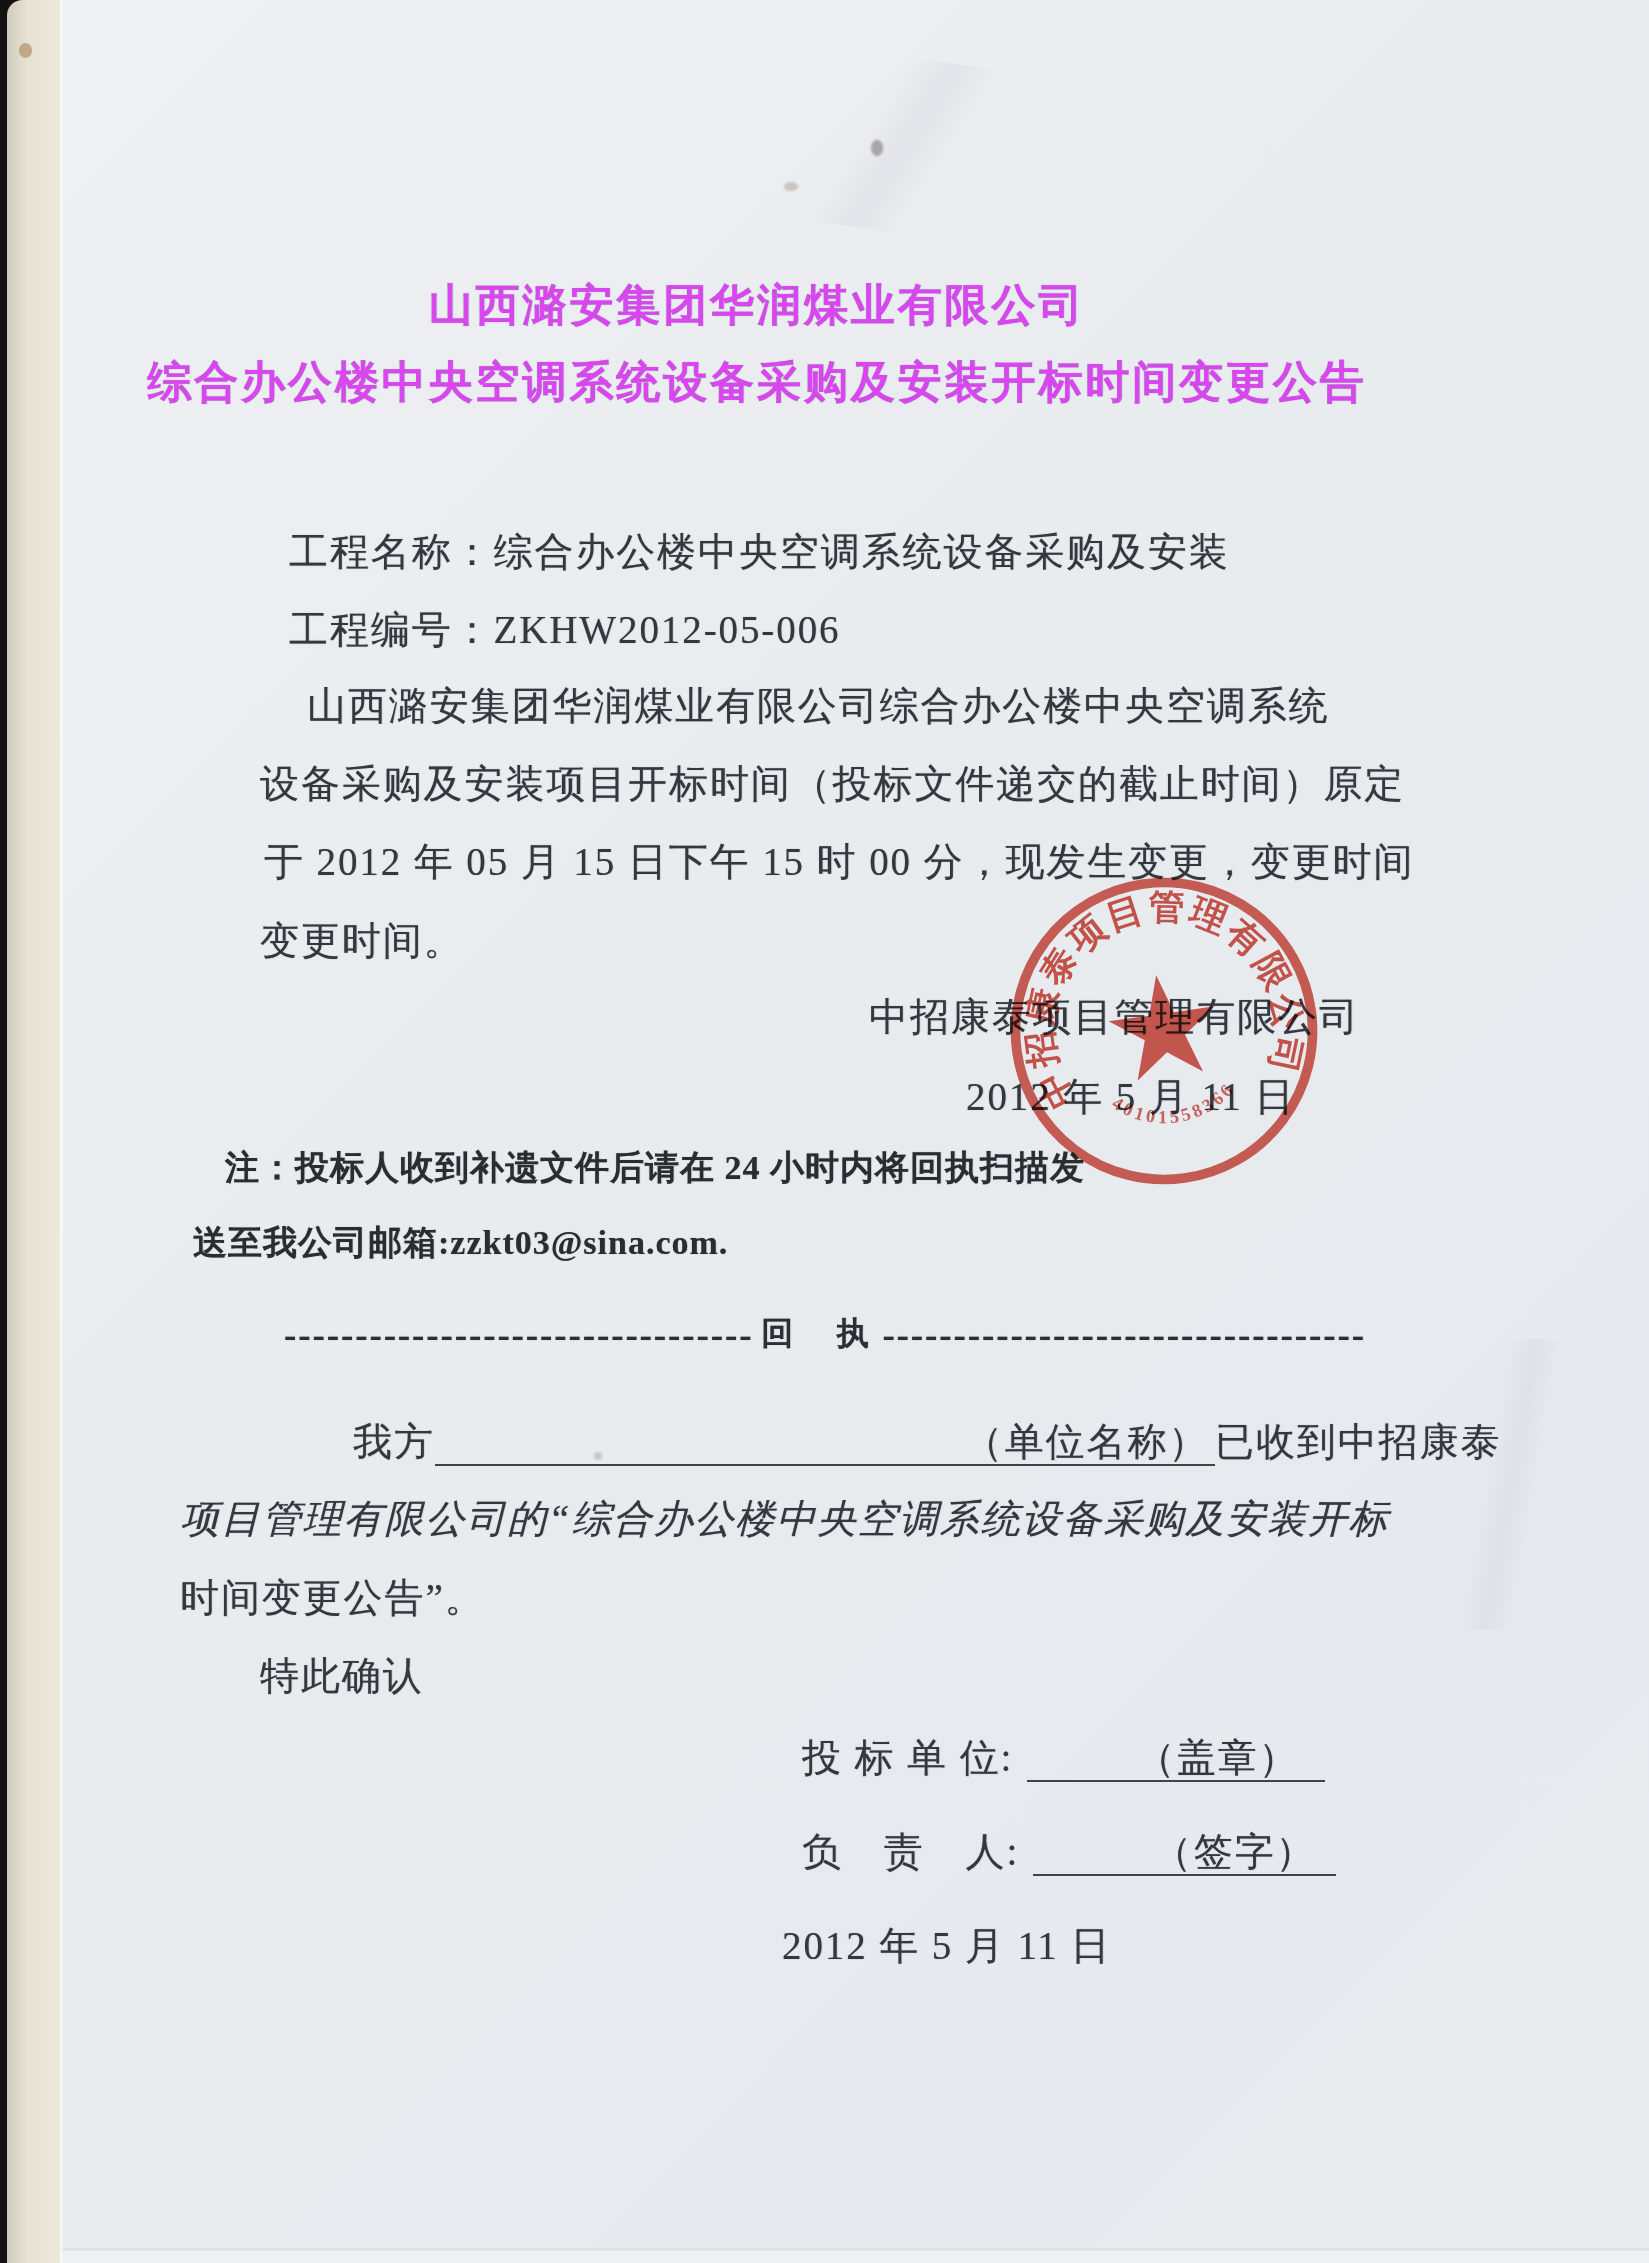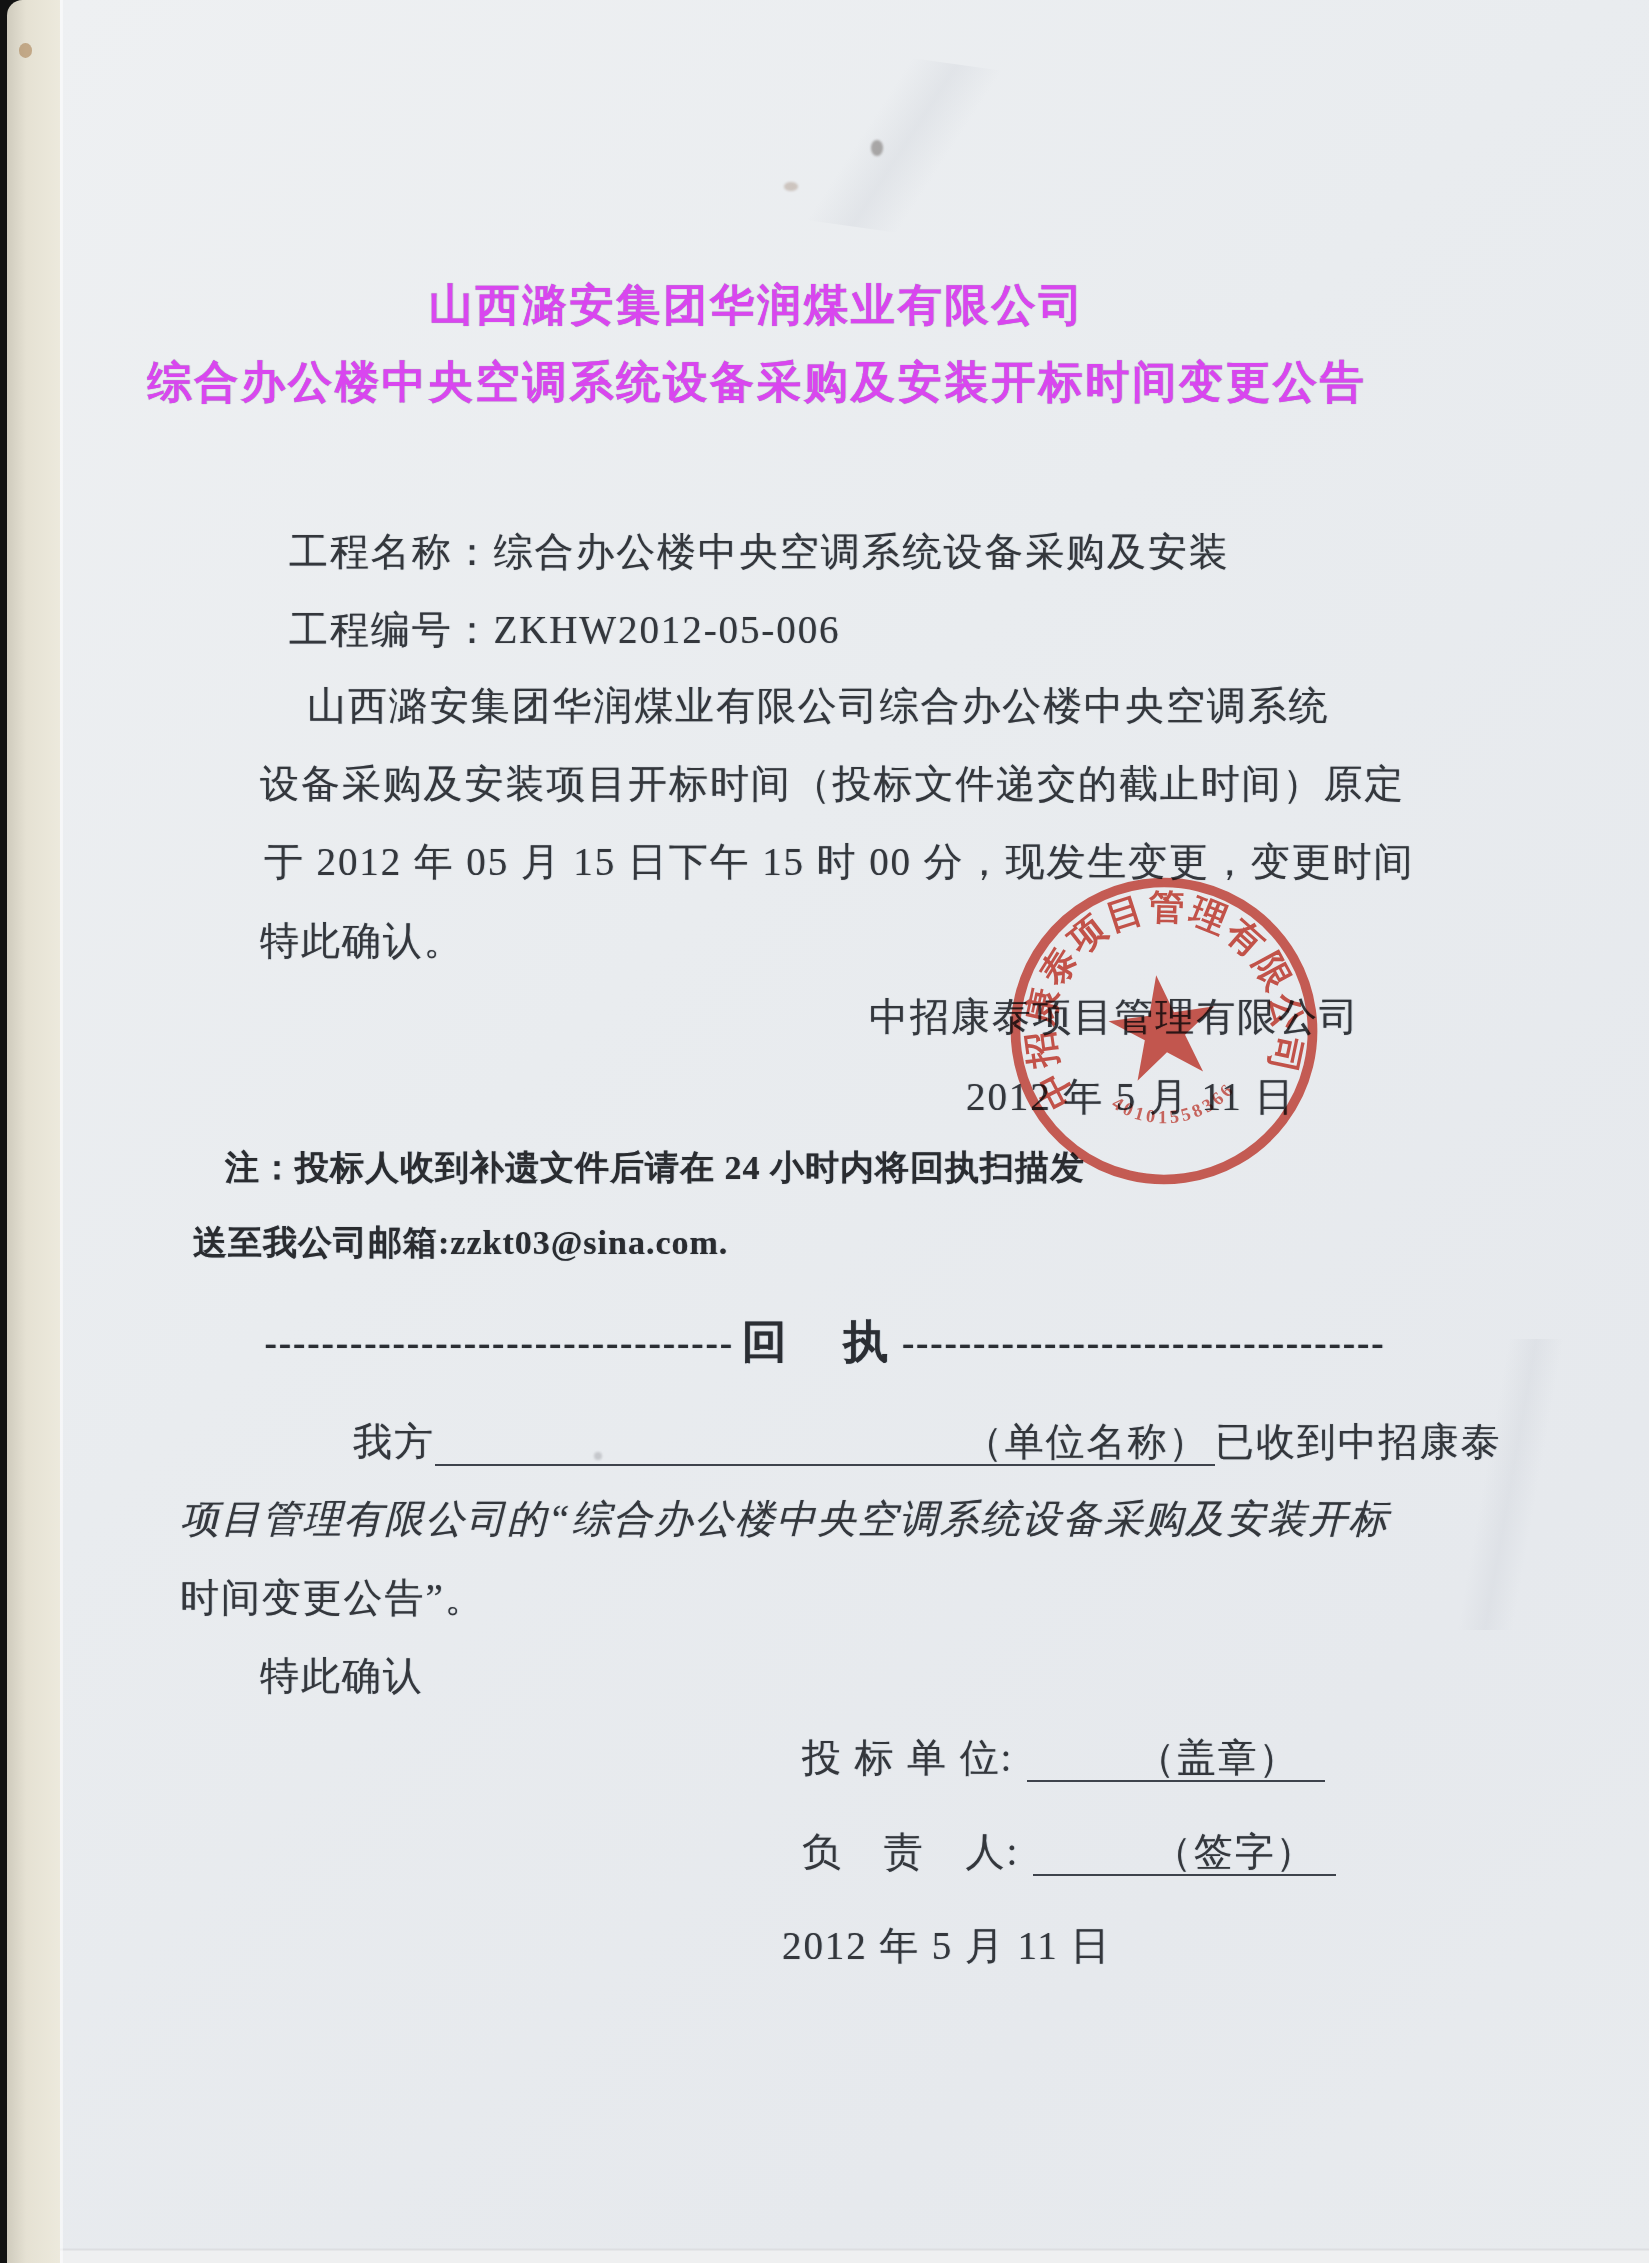--- a/index.html
+++ b/index.html
@@ -44,21 +44,21 @@
     left:0; width:1514px; text-align:center;
     font-family:"Liberation Sans", sans-serif;
     font-weight:bold; font-size:44px; letter-spacing:2.9px; color:#d946ef;
   }
   .bold-note { font-weight:bold; font-size:34px; color:#2a2c30; letter-spacing:1px; }
   .divider-row {
     left:199px; top:1312px; width:1252px; display:flex;
     align-items:center; justify-content:center; font-weight:bold; color:#2b2e33;
   }
   .dash-run { font-size:37px; letter-spacing:1.9px; }
-  .divider-label { font-size:45px; margin:0 7.8px; letter-spacing:5.8px; }
+  .divider-label { font-size:32px; margin:0 7.8px; letter-spacing:5.8px; }
   .blank-fill {
     display:inline-block; border-bottom:2.9px solid #3e434c; line-height:1.1;text-align:center;
   }
   .seal-svg text { font-family:"Liberation Serif", serif; font-weight:bold; }
   .stamp {
     position:absolute; left:999px; top:866px; width:330px; height:330px;
     mix-blend-mode:multiply; opacity:.93; pointer-events:none;
   }
 </style>
 </head>
@@ -78,21 +78,21 @@
 
 <div class="ln title" style="top:276px;">山西潞安集团华润煤业有限公司</div>
 <div class="ln title" style="top:353px;">综合办公楼中央空调系统设备采购及安装开标时间变更公告</div>
 
 <div class="ln" style="left:289px; top:525px;">工程名称：综合办公楼中央空调系统设备采购及安装</div>
 <div class="ln" style="left:289px; top:603px;">工程编号：ZKHW2012-05-006</div>
 
 <div class="ln" style="left:307px; top:679px;">山西潞安集团华润煤业有限公司综合办公楼中央空调系统</div>
 <div class="ln" style="left:260px; top:757px;">设备采购及安装项目开标时间（投标文件递交的截止时间）原定</div>
 <div class="ln" style="left:264px; top:835px;">于 2012 年 05 月 15 日下午 15 时 00 分，现发生变更，变更时间</div>
-<div class="ln" style="left:260px; top:914px;">特此确认。</div>
+<div class="ln" style="left:260px; top:914px;">变更时间。</div>
 
 <div class="ln" style="left:869px; top:990px;">中招康泰项目管理有限公司</div>
 <div class="ln" style="left:966px; top:1070px;">2012 年 5 月 11 日</div>
 
 <div class="ln bold-note" style="left:225px; top:1145px;">注：投标人收到补遗文件后请在 24 小时内将回执扫描发</div>
 <div class="ln bold-note" style="left:193px; top:1220px;">送至我公司邮箱:zzkt03@sina.com.</div>
 
 <div class="ln divider-row">
   <span class="dash-run">---------------------------------</span>
   <span class="divider-label">回　执</span>

